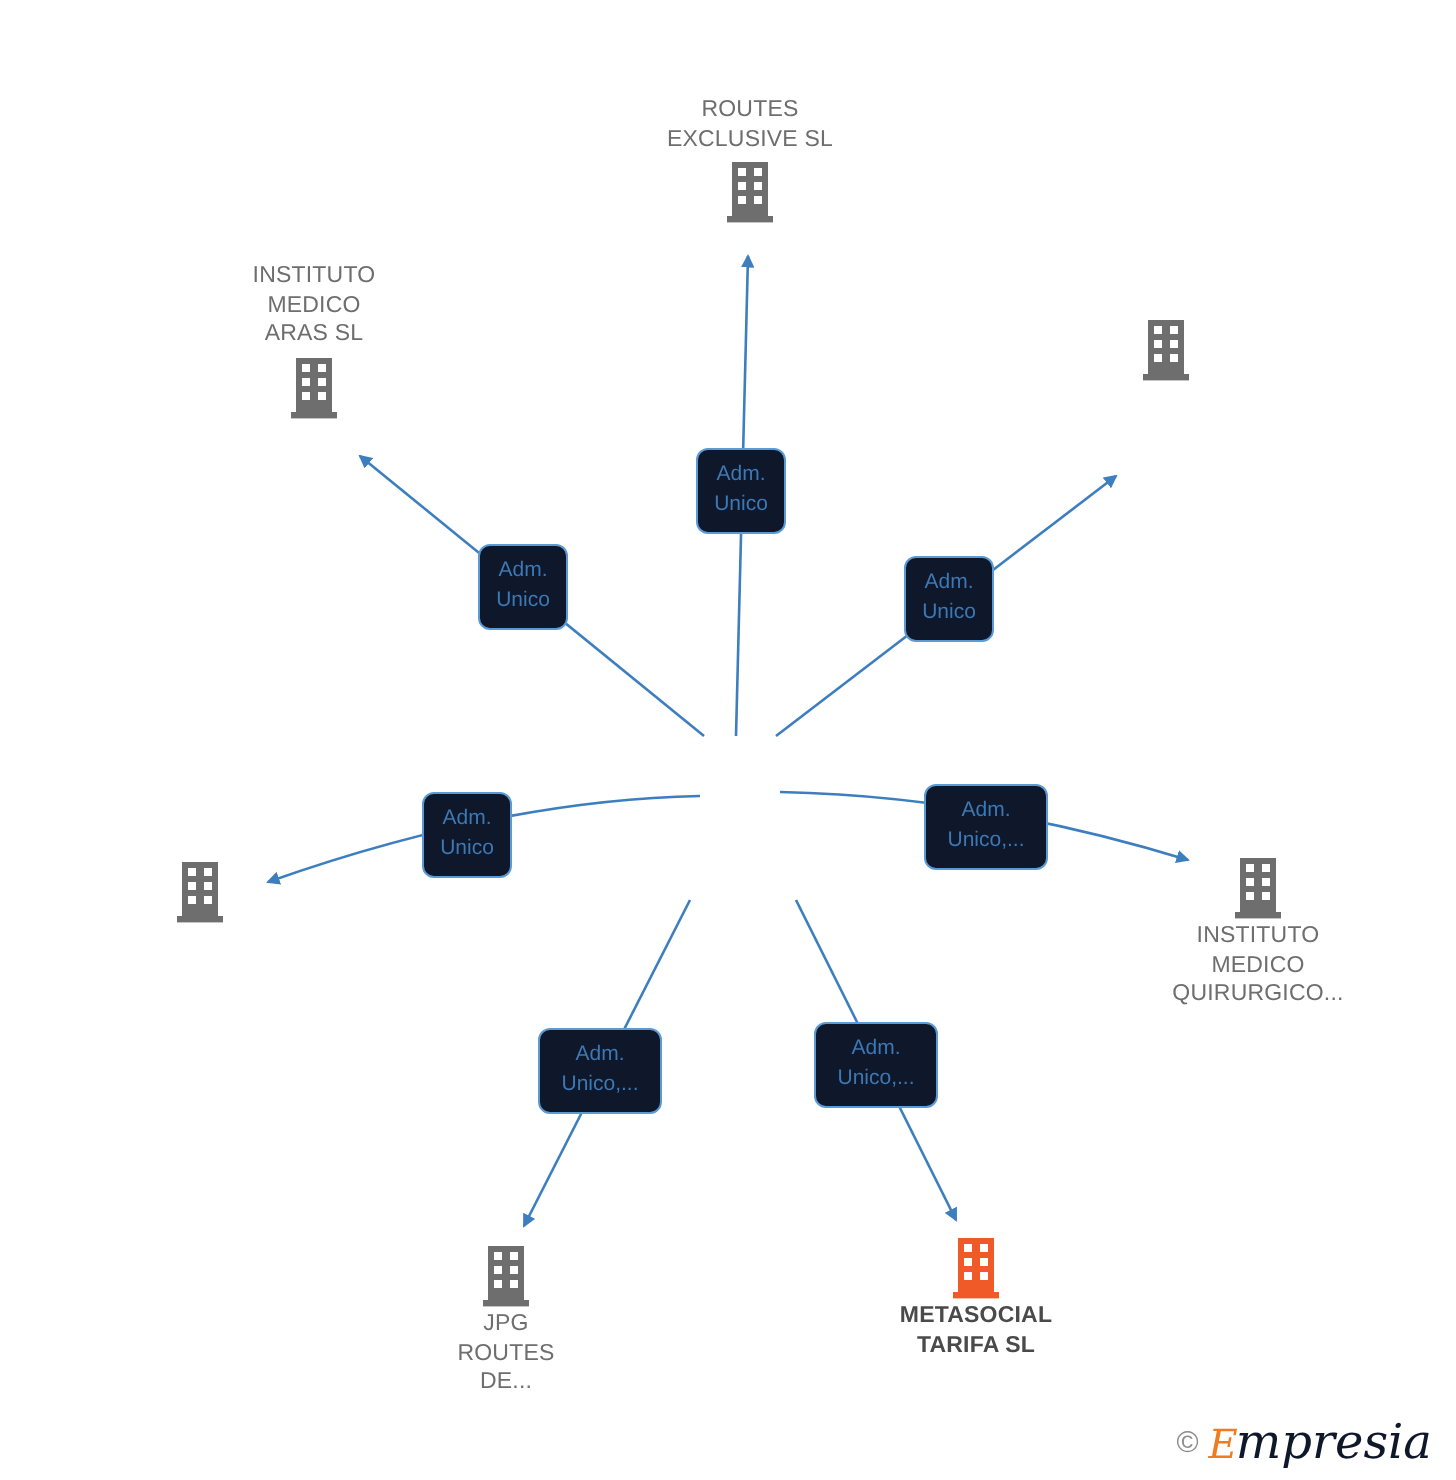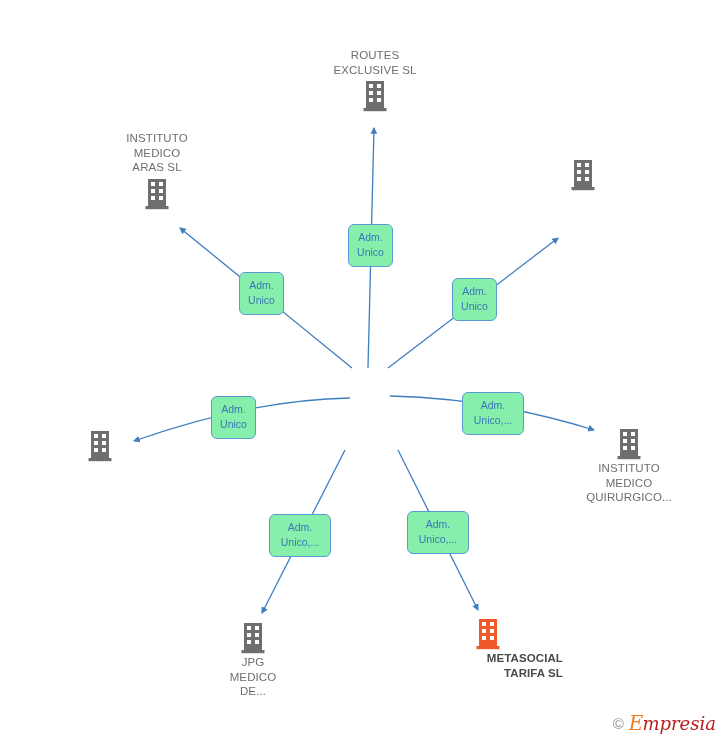--- a/index.html
+++ b/index.html
@@ -30,28 +30,28 @@
   .node .label{
     display:block;
     font-size:11.5px;
     line-height:14.6px;
     color:#6e6e6e;
     letter-spacing:.1px;
     white-space:pre-line;
     margin-top:1px;
   }
   .node.label-above .label{margin-top:0;margin-bottom:3px;}
-  .node.highlight .label{color:#4a4a4a;font-weight:bold;text-align:right;}
+  .node.highlight .label{color:#4a4a4a;font-weight:bold;}
 
   .person .label{color:#6e6e6e;}
 
   
   .elabel{
     position:absolute;
-    background:#86efac;
+    background:#0f172a;
     border:1px solid #5b9bd5;
     border-radius:6px;
     color:#3c78b4;
     font-size:10.5px;
     line-height:15px;
     text-align:center;
     padding:5px 7px 6px 7px;
     white-space:pre-line;
     box-sizing:border-box;
   }
@@ -74,22 +74,22 @@
     font-family:"DejaVu Serif", serif;
     font-style:italic;
     font-size:20px;
     color:#f07c22;
     line-height:1;
     margin-right:-1px;
   }
   #watermark .wm-rest{
     font-family:"DejaVu Serif", serif;
     font-style:italic;
-    font-size:18px;
-    color:#b91c1c;
+    font-size:24px;
+    color:#0f172a;
     line-height:1;
   }
 </style>
 </head>
 <body>
 
 <div id="stage">
 
   <svg id="edges" viewBox="0 0 728 740">
     <defs>
@@ -227,21 +227,21 @@
           <rect x="7" y="4" width="4" height="4"></rect>
           <rect x="15" y="4" width="4" height="4"></rect>
           <rect x="7" y="11" width="4" height="4"></rect>
           <rect x="15" y="11" width="4" height="4"></rect>
           <rect x="7" y="18" width="4" height="4"></rect>
           <rect x="15" y="18" width="4" height="4"></rect>
         </g>
       </svg>
     </span>
     <span class="label">JPG
-MEDICO
+ROUTES
 DE...</span>
   </div>
 
   <div class="node highlight" style="left:488px;top:618px;">
     <span class="glyph">
       <svg width="26" height="32" viewBox="0 0 26 32">
         <g fill="#f05a28">
           <rect x="4" y="1" width="18" height="27"></rect>
           <rect x="1.5" y="28" width="23" height="3.2"></rect>
         </g>

